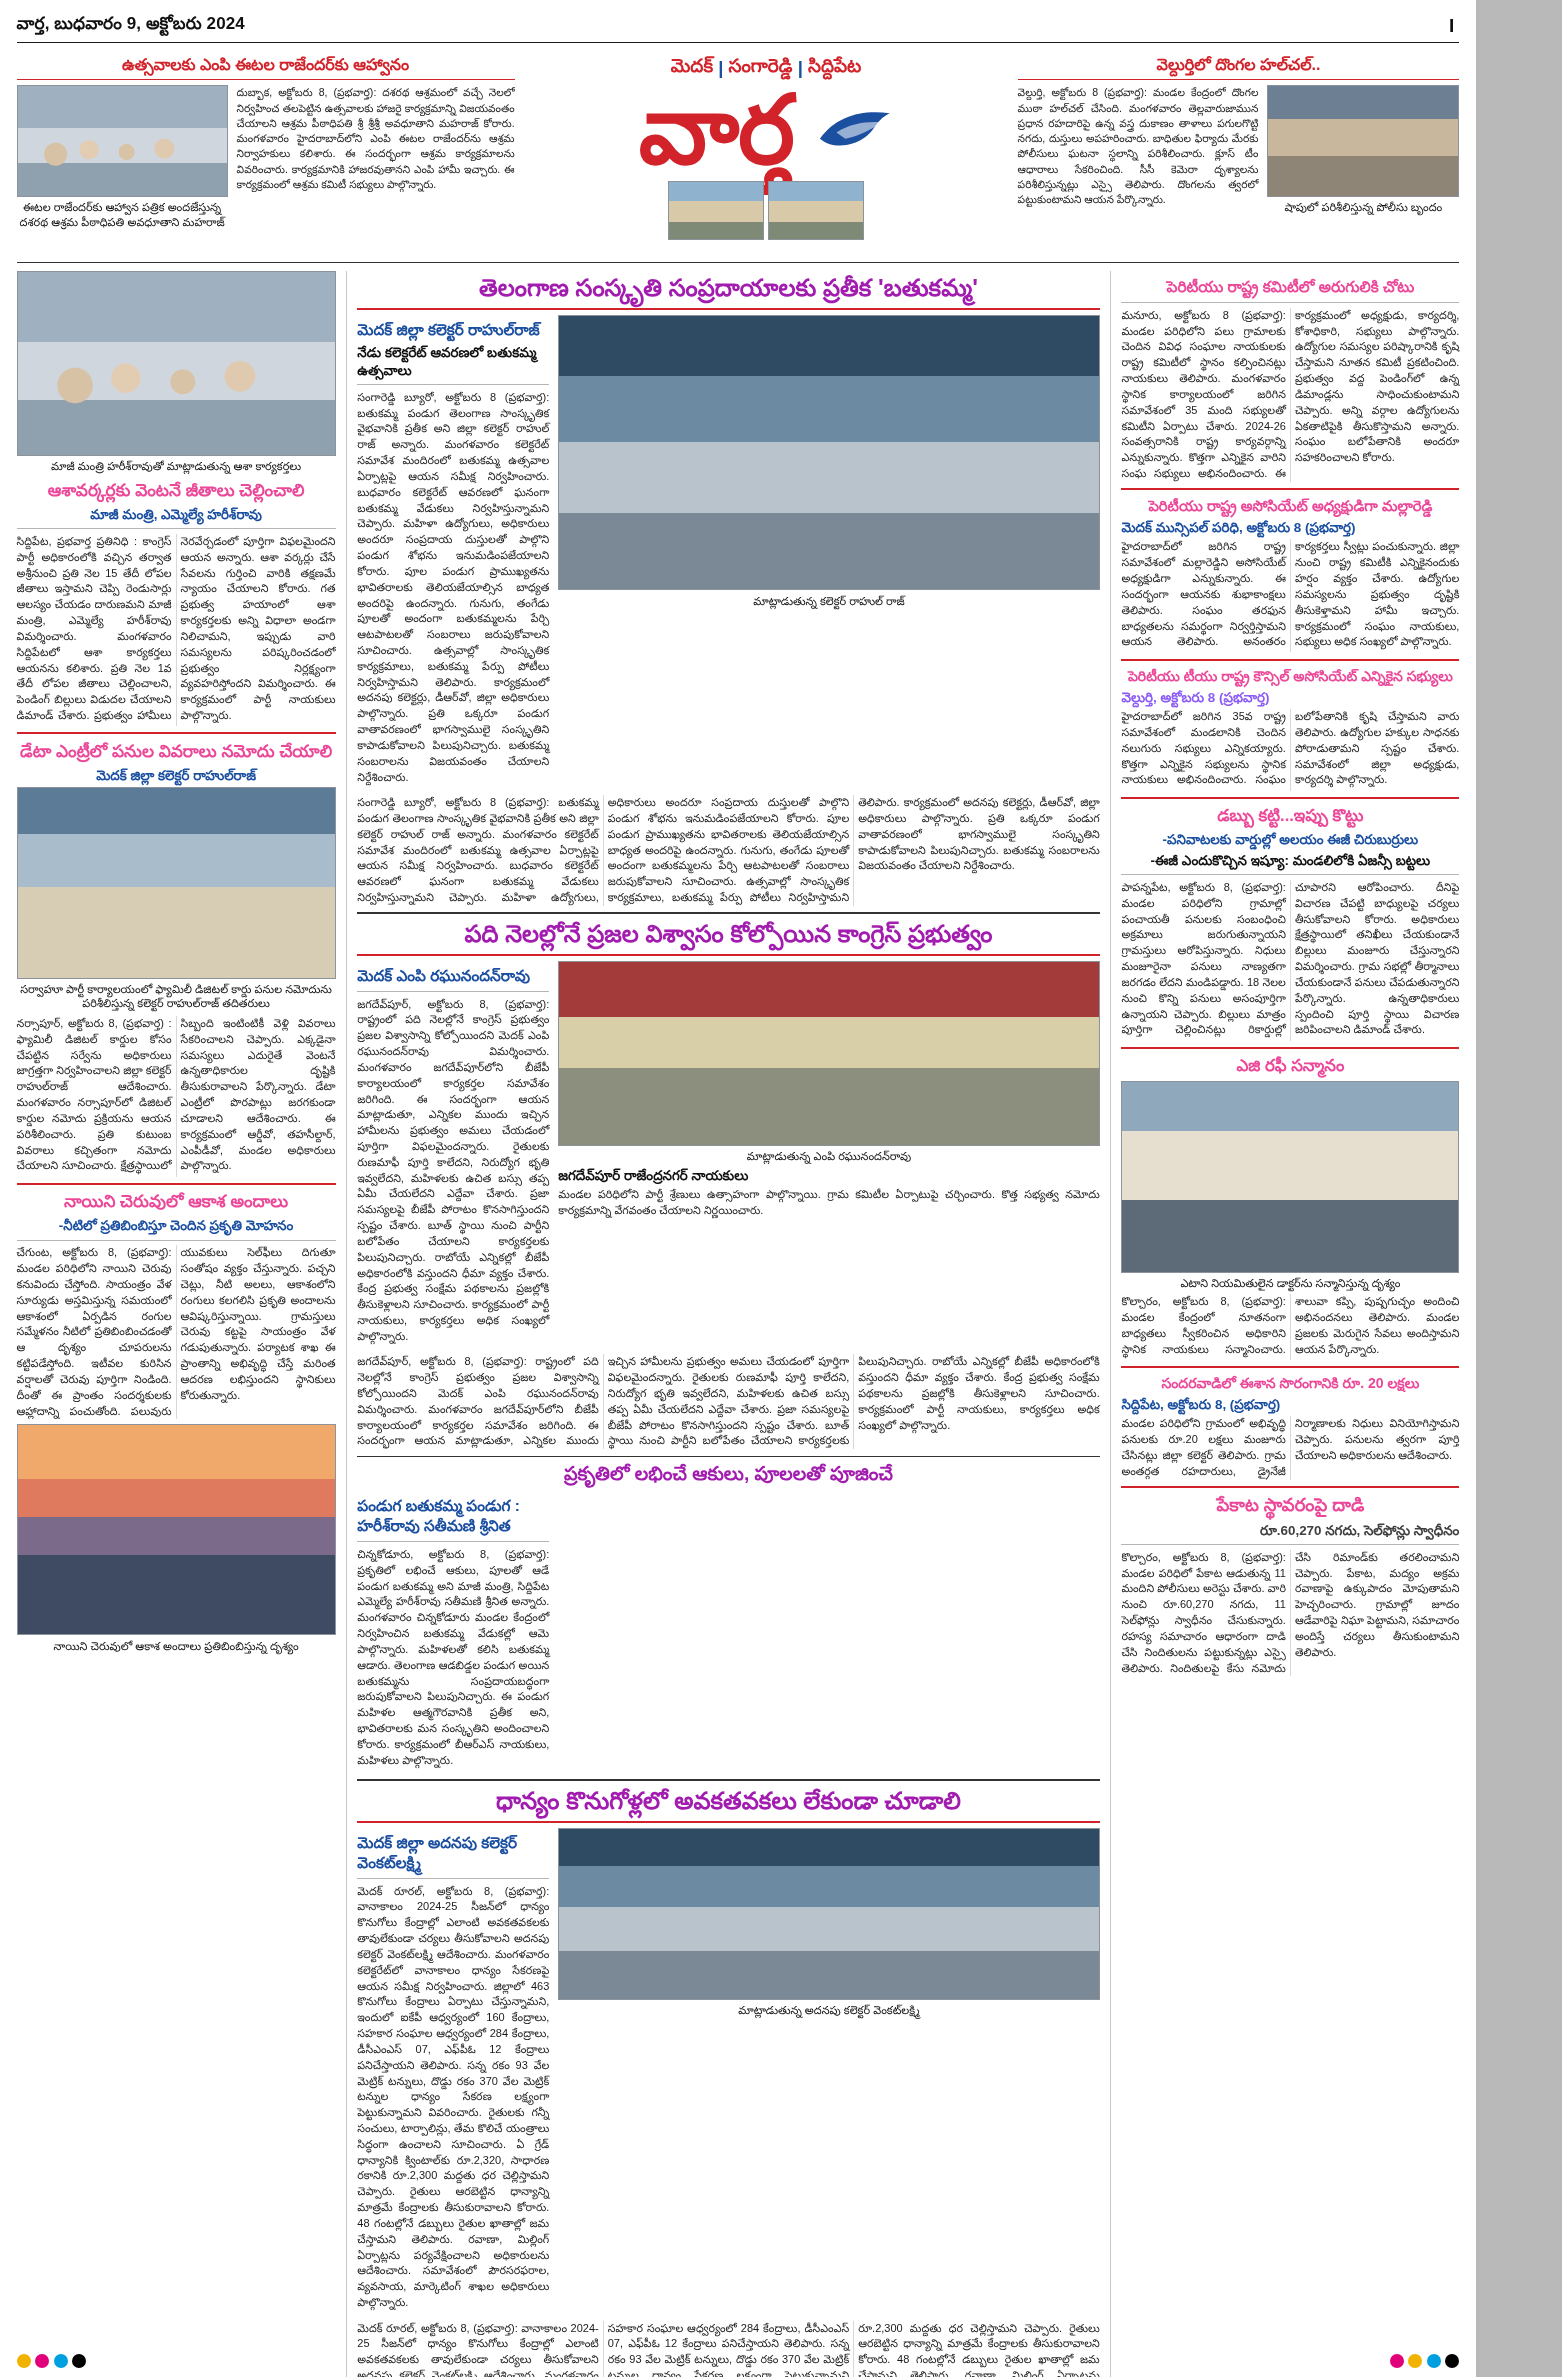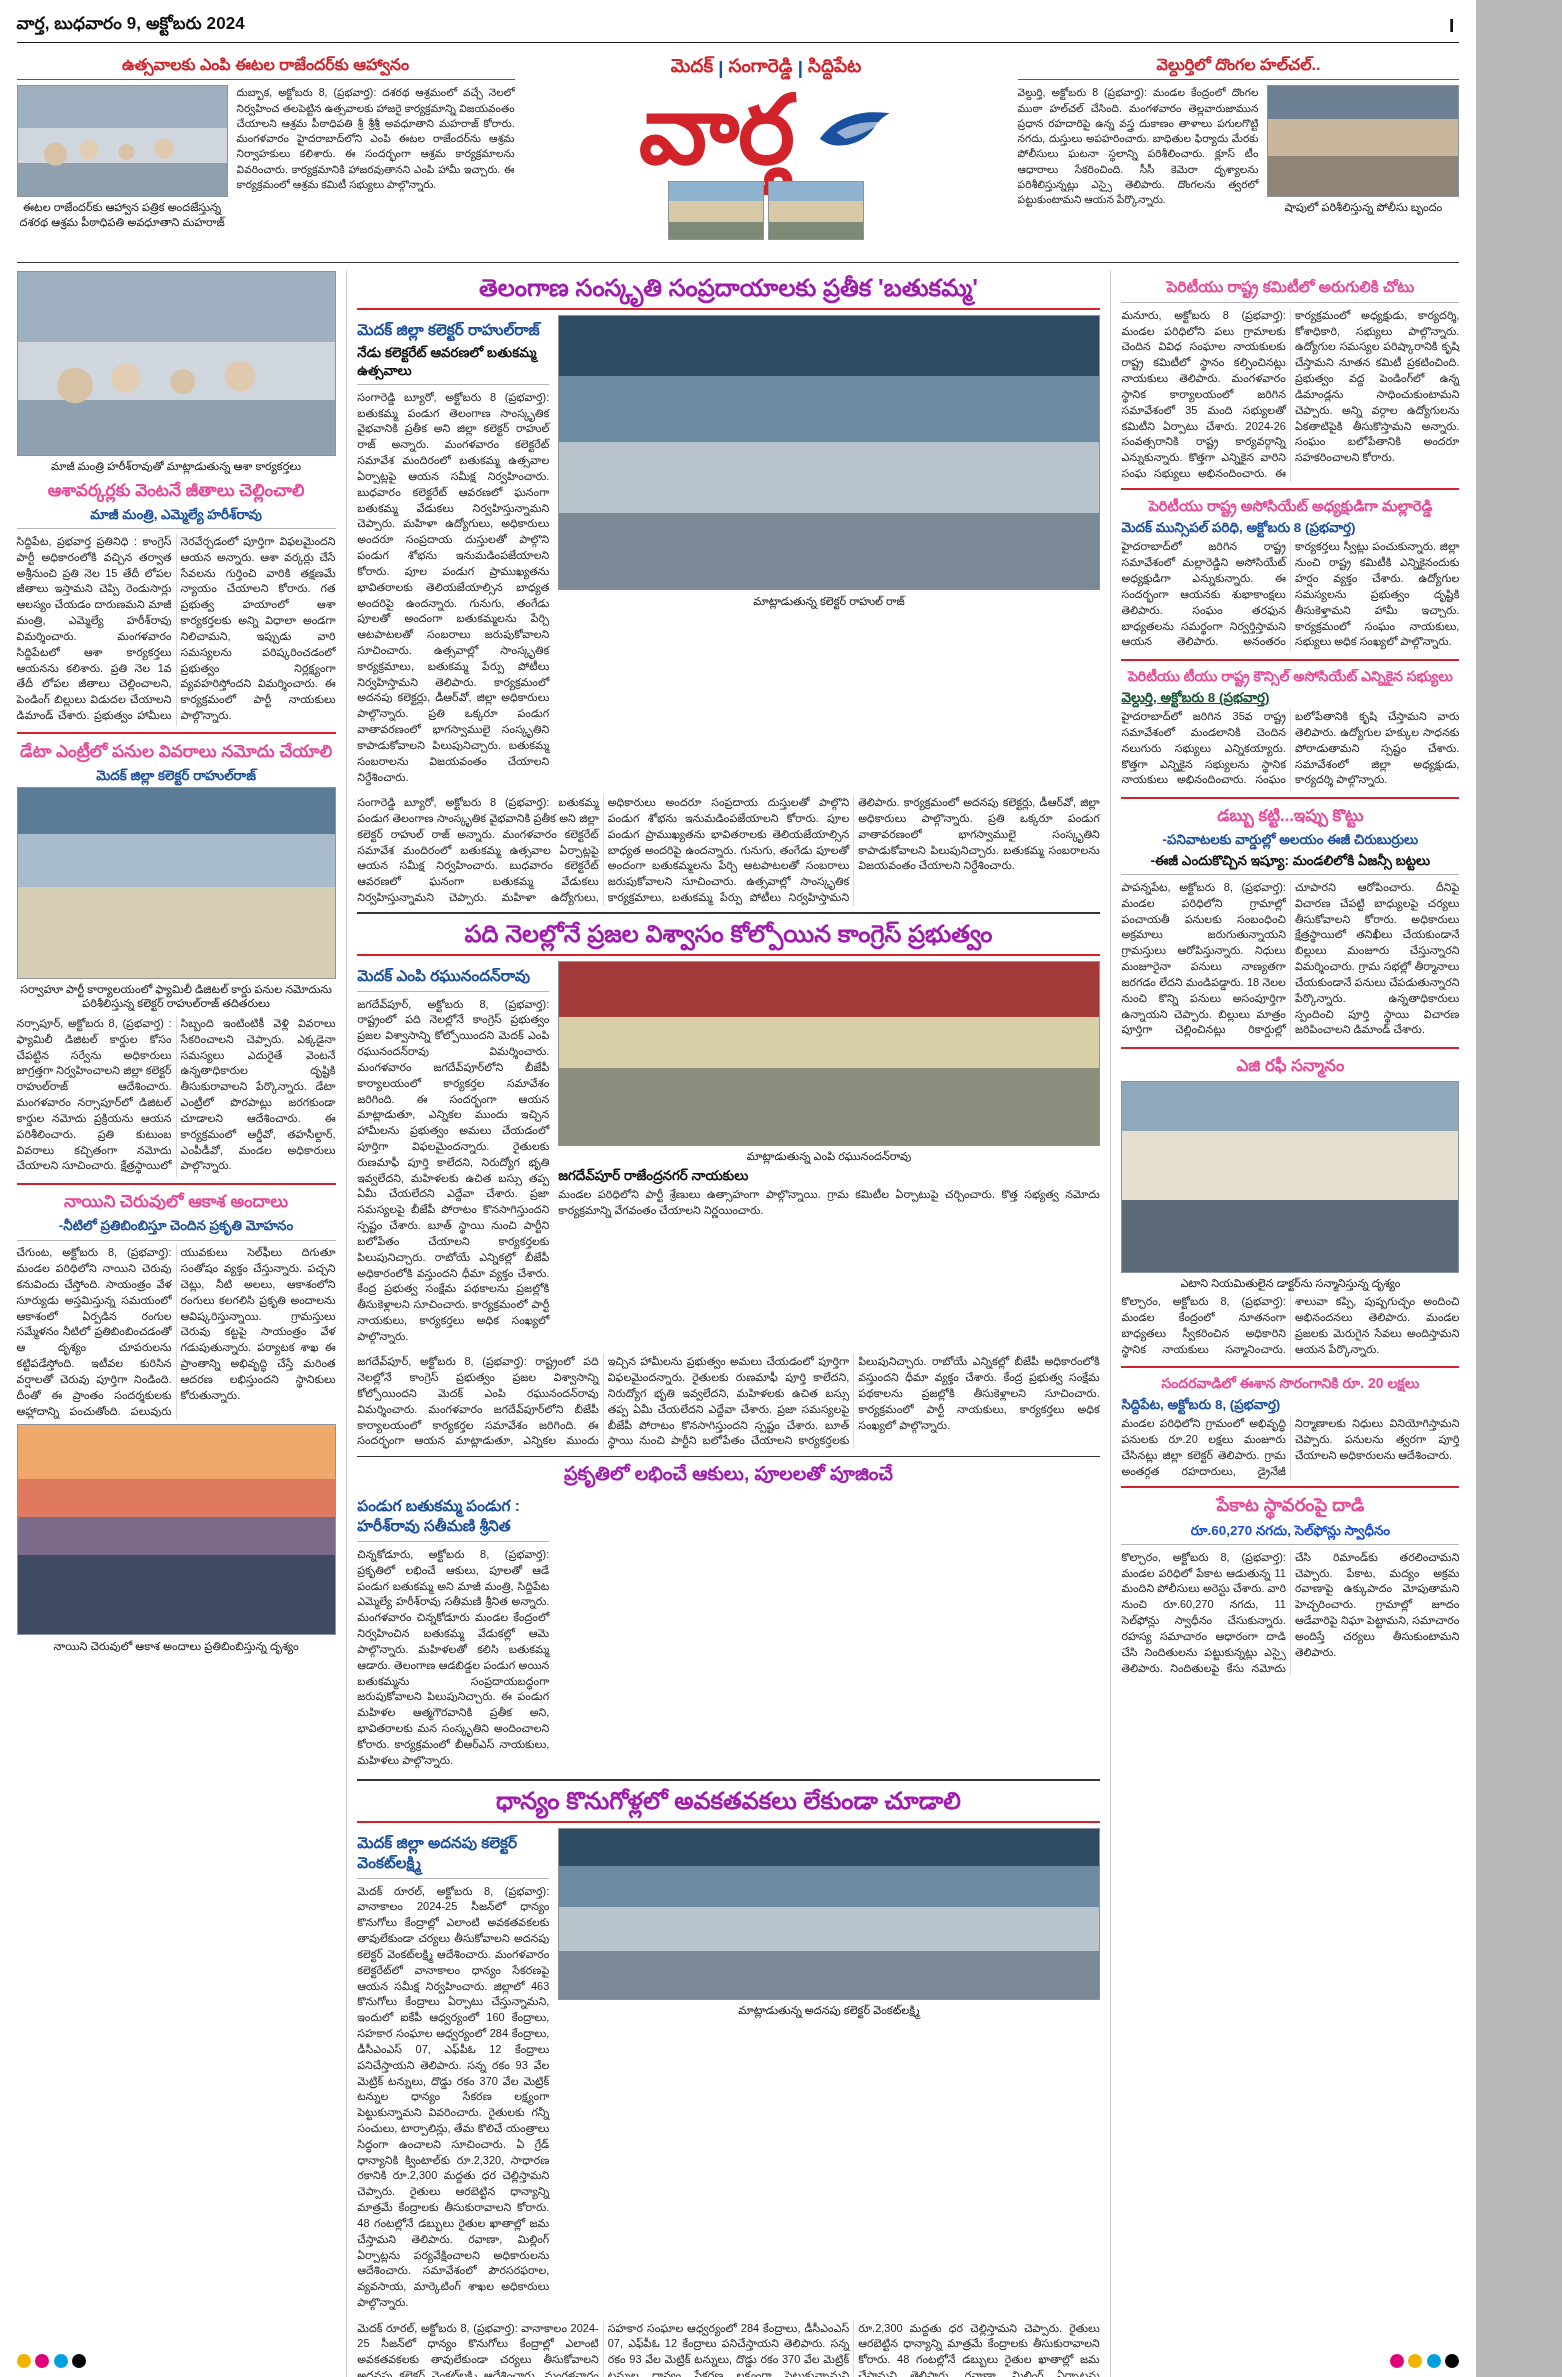--- a/index.html
+++ b/index.html
@@ -322,21 +322,21 @@
         <h4 class="small" style="color:#1b4fa0;">మెదక్ మున్సిపల్ పరిధి, అక్టోబరు 8 (ప్రభవార్త)</h4>
         <div class="body cols2">
           <p>హైదరాబాద్‌లో జరిగిన రాష్ట్ర సమావేశంలో మల్లారెడ్డిని అసోసియేట్ అధ్యక్షుడిగా ఎన్నుకున్నారు. ఈ సందర్భంగా ఆయనకు శుభాకాంక్షలు తెలిపారు. సంఘం తరఫున బాధ్యతలను సమర్థంగా నిర్వర్తిస్తామని ఆయన తెలిపారు. అనంతరం కార్యకర్తలు స్వీట్లు పంచుకున్నారు. జిల్లా నుంచి రాష్ట్ర కమిటీకి ఎన్నికైనందుకు హర్షం వ్యక్తం చేశారు. ఉద్యోగుల సమస్యలను ప్రభుత్వం దృష్టికి తీసుకెళ్తామని హామీ ఇచ్చారు. కార్యక్రమంలో సంఘం నాయకులు, సభ్యులు అధిక సంఖ్యలో పాల్గొన్నారు.</p>
         </div>
       </div>
 
       <div class="hr-red"></div>
 
       <div class="news-block">
         <h3 class="subred" style="text-align:center; font-size:14px;">పెరిటీయు టీయు రాష్ట్ర కౌన్సిల్ అసోసియేట్ ఎన్నికైన సభ్యులు</h3>
-        <h4 class="small" style="color:#14532d;text-decoration:underline;">వెల్దుర్తి, అక్టోబరు 8 (ప్రభవార్త)</h4>
+        <h4 class="small" style="color:#8b5cf6;">వెల్దుర్తి, అక్టోబరు 8 (ప్రభవార్త)</h4>
         <div class="body cols2">
           <p>హైదరాబాద్‌లో జరిగిన 35వ రాష్ట్ర సమావేశంలో మండలానికి చెందిన నలుగురు సభ్యులు ఎన్నికయ్యారు. కొత్తగా ఎన్నికైన సభ్యులను స్థానిక నాయకులు అభినందించారు. సంఘం బలోపేతానికి కృషి చేస్తామని వారు తెలిపారు. ఉద్యోగుల హక్కుల సాధనకు పోరాడుతామని స్పష్టం చేశారు. సమావేశంలో జిల్లా అధ్యక్షుడు, కార్యదర్శి పాల్గొన్నారు.</p>
         </div>
       </div>
 
       <div class="hr-red"></div>
 
       <div class="news-block">
         <h3 class="subred" style="text-align:center; font-size:16.6px;">డబ్బు కట్టి...ఇప్పు కొట్టు</h3>
         <h4 class="small" style="text-align:center; color:#1b4fa0;">-పనివాటలకు వార్డుల్లో అలయం ఈజీ చిరుబుర్రులు</h4>
@@ -365,21 +365,21 @@
         <h4 class="small" style="color:#1b4fa0;">సిద్దిపేట, అక్టోబరు 8, (ప్రభవార్త)</h4>
         <div class="body cols2">
           <p>మండల పరిధిలోని గ్రామంలో అభివృద్ధి పనులకు రూ.20 లక్షలు మంజూరు చేసినట్లు జిల్లా కలెక్టర్ తెలిపారు. గ్రామ అంతర్గత రహదారులు, డ్రైనేజీ నిర్మాణాలకు నిధులు వినియోగిస్తామని చెప్పారు. పనులను త్వరగా పూర్తి చేయాలని అధికారులను ఆదేశించారు.</p>
         </div>
       </div>
 
       <div class="hr-red"></div>
 
       <div class="news-block">
         <h3 class="subred" style="text-align:center; font-size:18px;">పేకాట స్థావరంపై దాడి</h3>
-        <h4 class="small" style="text-align:center; color:#1d4ed8;">రూ.60,270 నగదు, సెల్‌ఫోన్లు స్వాధీనం</h4>
+        <h4 class="small" style="text-align:right; color:#404040;">రూ.60,270 నగదు, సెల్‌ఫోన్లు స్వాధీనం</h4>
         <div class="hr-thin"></div>
         <div class="body cols2">
           <p>కొల్చారం, అక్టోబరు 8, (ప్రభవార్త): మండల పరిధిలో పేకాట ఆడుతున్న 11 మందిని పోలీసులు అరెస్టు చేశారు. వారి నుంచి రూ.60,270 నగదు, 11 సెల్‌ఫోన్లు స్వాధీనం చేసుకున్నారు. రహస్య సమాచారం ఆధారంగా దాడి చేసి నిందితులను పట్టుకున్నట్లు ఎస్సై తెలిపారు. నిందితులపై కేసు నమోదు చేసి రిమాండ్‌కు తరలించామని చెప్పారు. పేకాట, మద్యం అక్రమ రవాణాపై ఉక్కుపాదం మోపుతామని హెచ్చరించారు. గ్రామాల్లో జూదం ఆడేవారిపై నిఘా పెట్టామని, సమాచారం అందిస్తే చర్యలు తీసుకుంటామని తెలిపారు.</p>
         </div>
       </div>
     </div>
   </div>
 
   <div class="colorbar">
     <div class="dots">

